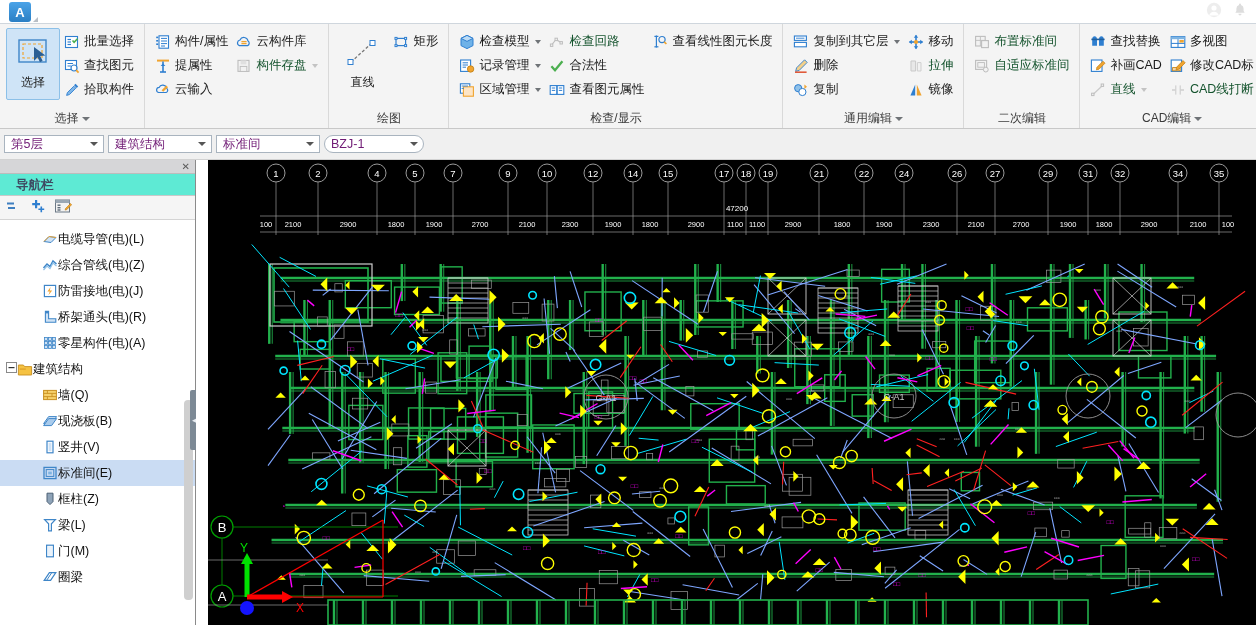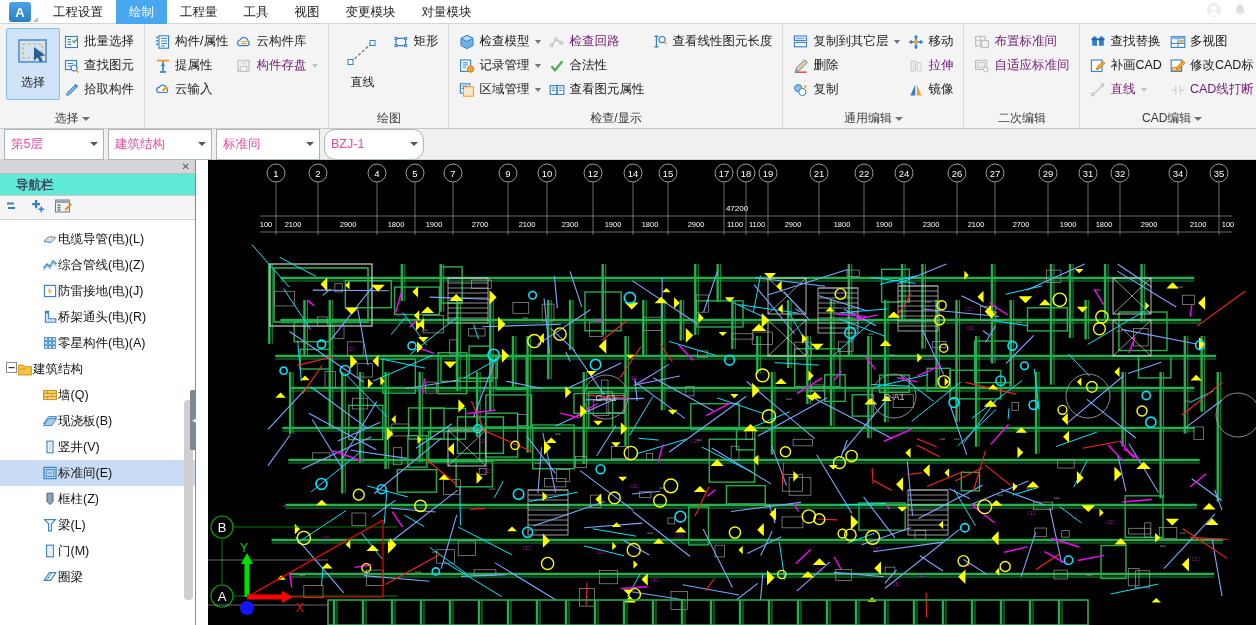--- a/index.html
+++ b/index.html
@@ -81,39 +81,39 @@
     font-size: 12px;
   }
   .bigbtn.sel { background: #cfe4f7; border-color: #8cc0e8; }
 
   .col { display: flex; flex-direction: column; justify-content: flex-start; gap: 1px; padding-top: 2px; }
   .item {
     display: flex; align-items: center; gap: 4px;
     height: 23px; padding: 0 4px; white-space: nowrap;
     font-size: 12.5px; color: #1a1a1a; border-radius: 2px;
   }
-  .item.dis { color: #701a75; }
+  .item.dis { color: #14532d; }
   .item .caret {
     width: 0; height: 0; border-left: 3.5px solid transparent;
     border-right: 3.5px solid transparent; border-top: 4px solid #6f7377;
     margin-left: 2px;
   }
   .item.dis .caret { border-top-color: #c3c3c3; }
   .ic { width: 16px; height: 16px; flex: 0 0 16px; display:block; }
 
   
   .dropstrip {
     position: absolute; top: 129px; left: 0; width: 1256px; height: 31px;
     background: #f0f0f0; display: flex; align-items: center; gap: 4px;
     padding: 0 4px; border-bottom: 1px solid #d2d2d2;
   }
   .combo {
-    height: 31px; background: #fff; border: 1px solid #a9b4bf;
+    height: 18px; background: #fff; border: 1px solid #a9b4bf;
     display: flex; align-items: center; position: relative;
-    padding: 0 18px 0 6px; font-size: 12.5px; color: #ec4899;
+    padding: 0 18px 0 6px; font-size: 12.5px; color: #701a75;
   }
   .combo .arw {
     position: absolute; right: 5px; top: 50%; margin-top: -2px;
     width: 0; height: 0; border-left: 4px solid transparent;
     border-right: 4px solid transparent; border-top: 4px solid #555;
   }
   .c1 { width: 100px; } .c2 { width: 104px; } .c3 { width: 104px; align-items: center; } .c4 { width: 100px; border-radius: 11px; }
 
   
   .navpanel {
@@ -172,29 +172,20 @@
 </head>
 <body>
 
 <div id="app">
 
   <div class="tabbar">
     <div class="app-logo">
       <div class="badge">A</div>
       <div class="logo-caret"></div>
     </div>
-    <div id="tabs-host" style="display:flex;">
-        <div class="tab">工程设置</div>
-        <div class="tab active">绘制</div>
-        <div class="tab">工程量</div>
-        <div class="tab">工具</div>
-        <div class="tab">视图</div>
-        <div class="tab">变更模块</div>
-        <div class="tab">对量模块</div>
-      </div>
     <div class="tabbar-right">
       <span class="ico-user">
         <svg width="16" height="16" viewBox="0 0 16 16">
             <circle cx="8" cy="8" r="7.2" fill="#d8d8d8"></circle>
             <circle cx="8" cy="6" r="2.6" fill="#ffffff"></circle>
             <path d="M3.2 13.6a4.9 4.9 0 0 1 9.6 0z" fill="#ffffff"></path>
           </svg>
       </span>
       <span class="ico-bell">
         <svg width="16" height="16" viewBox="0 0 16 16">

